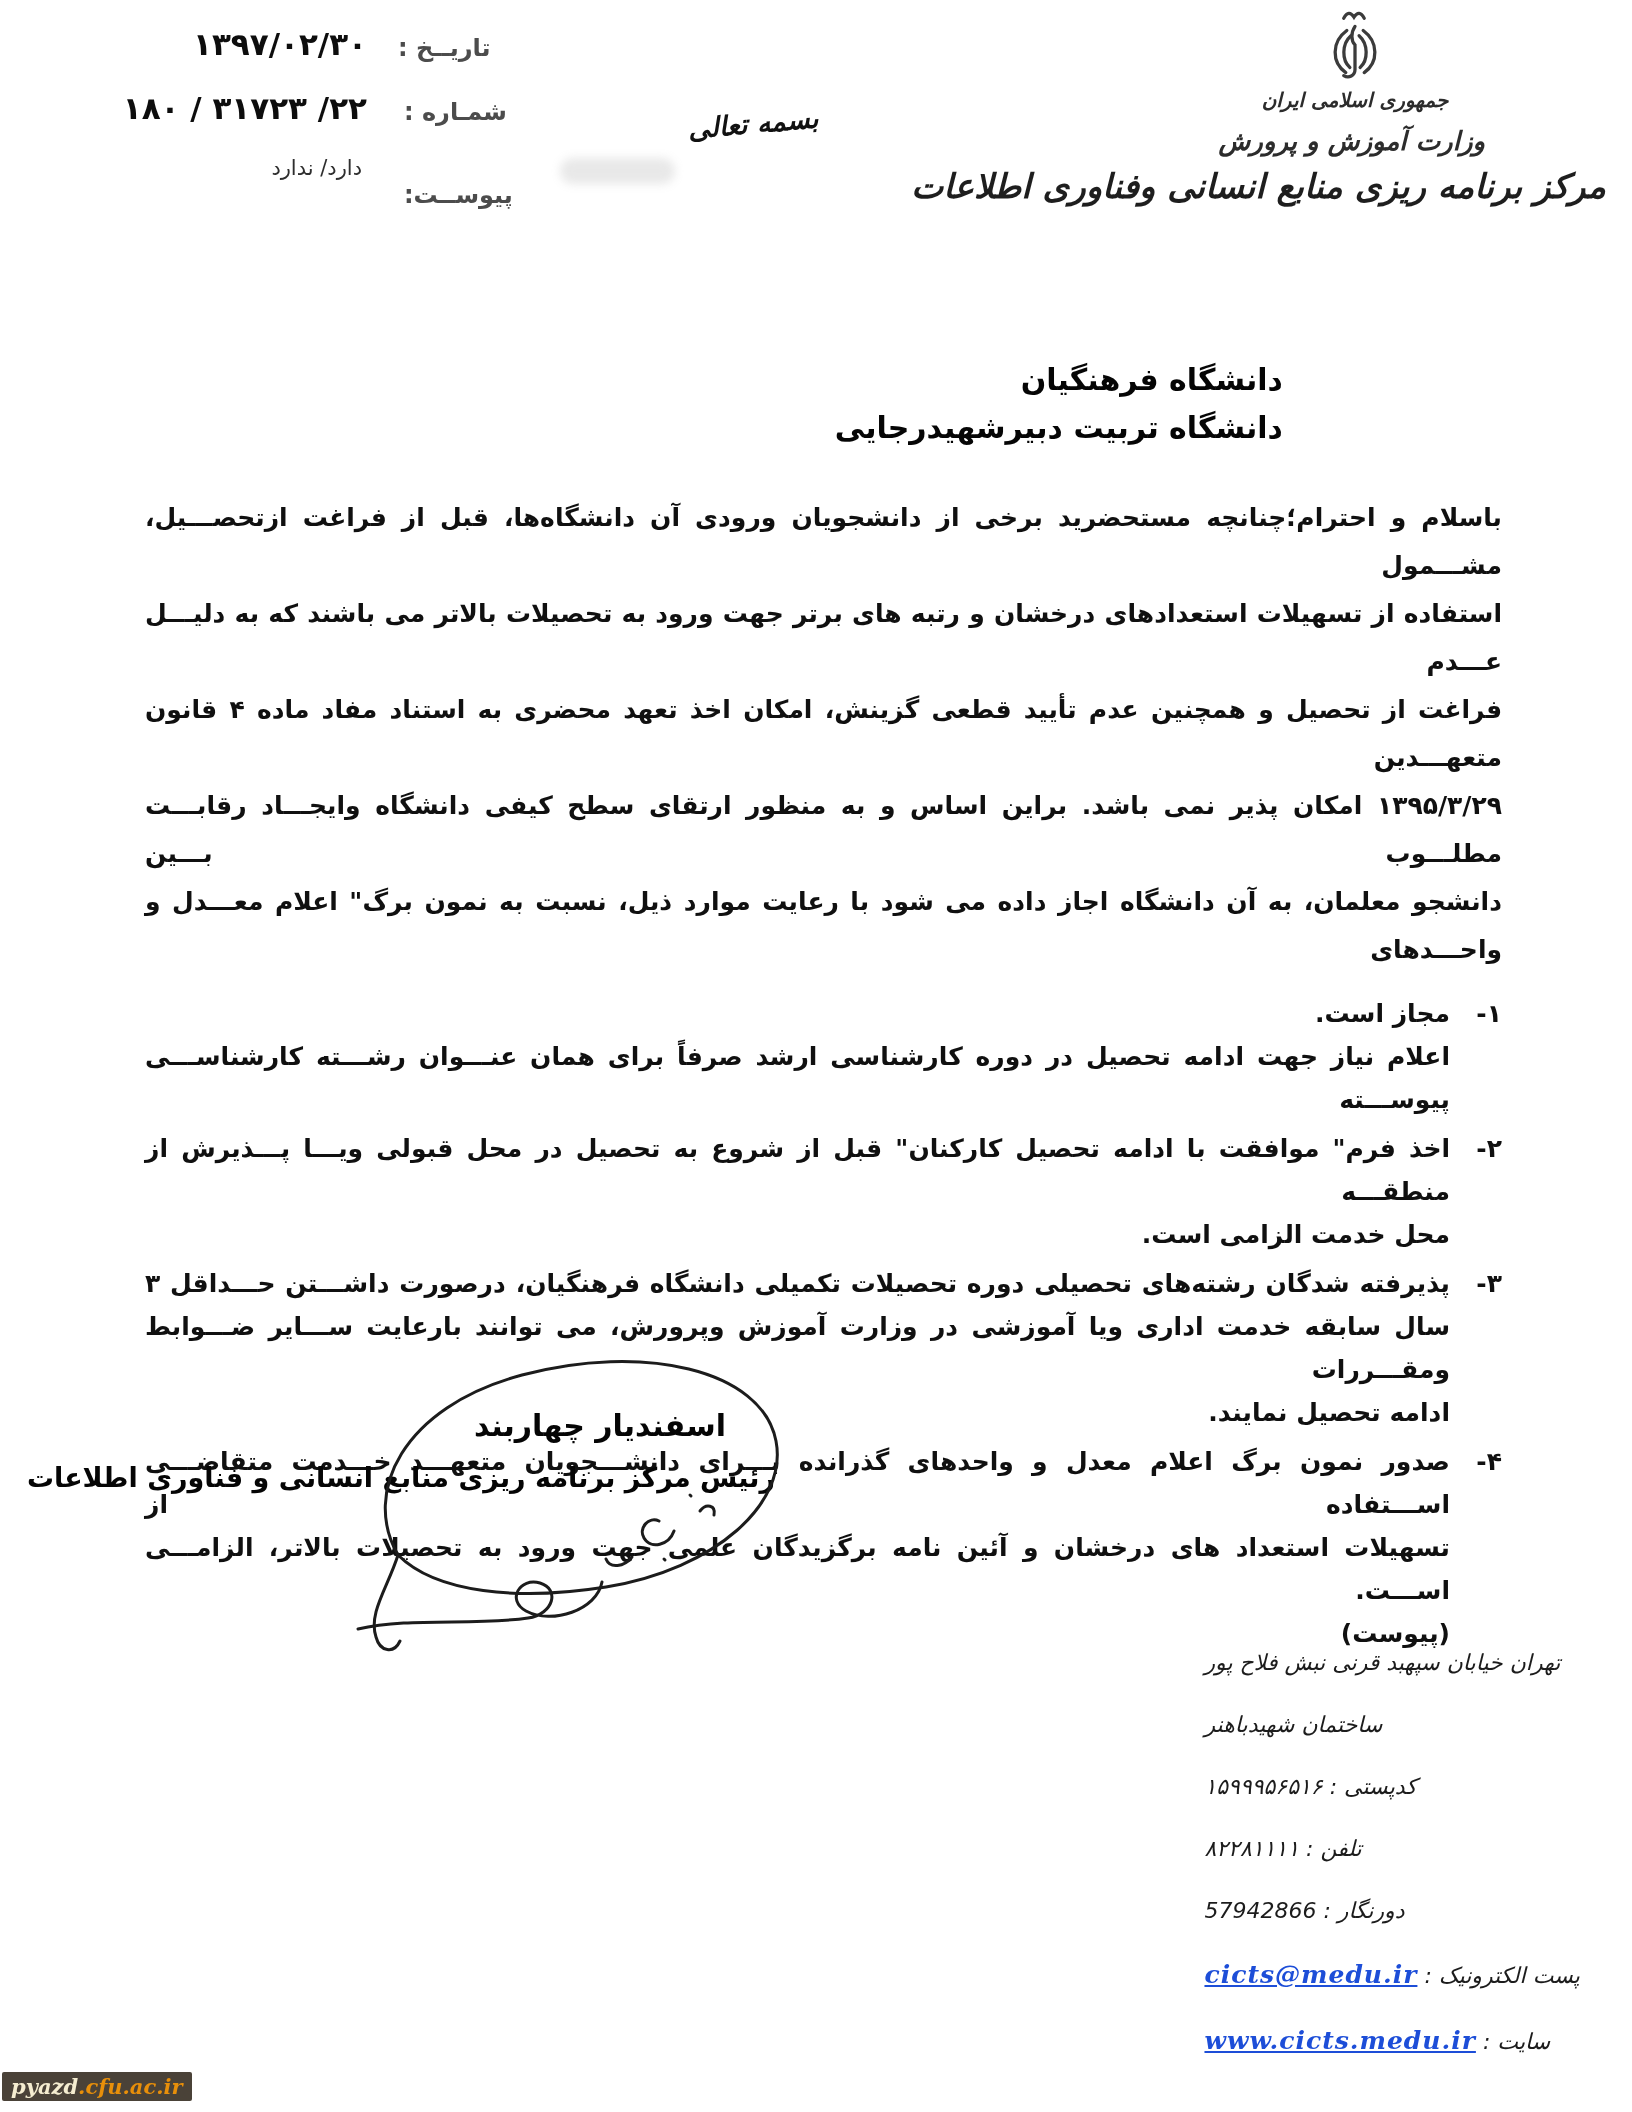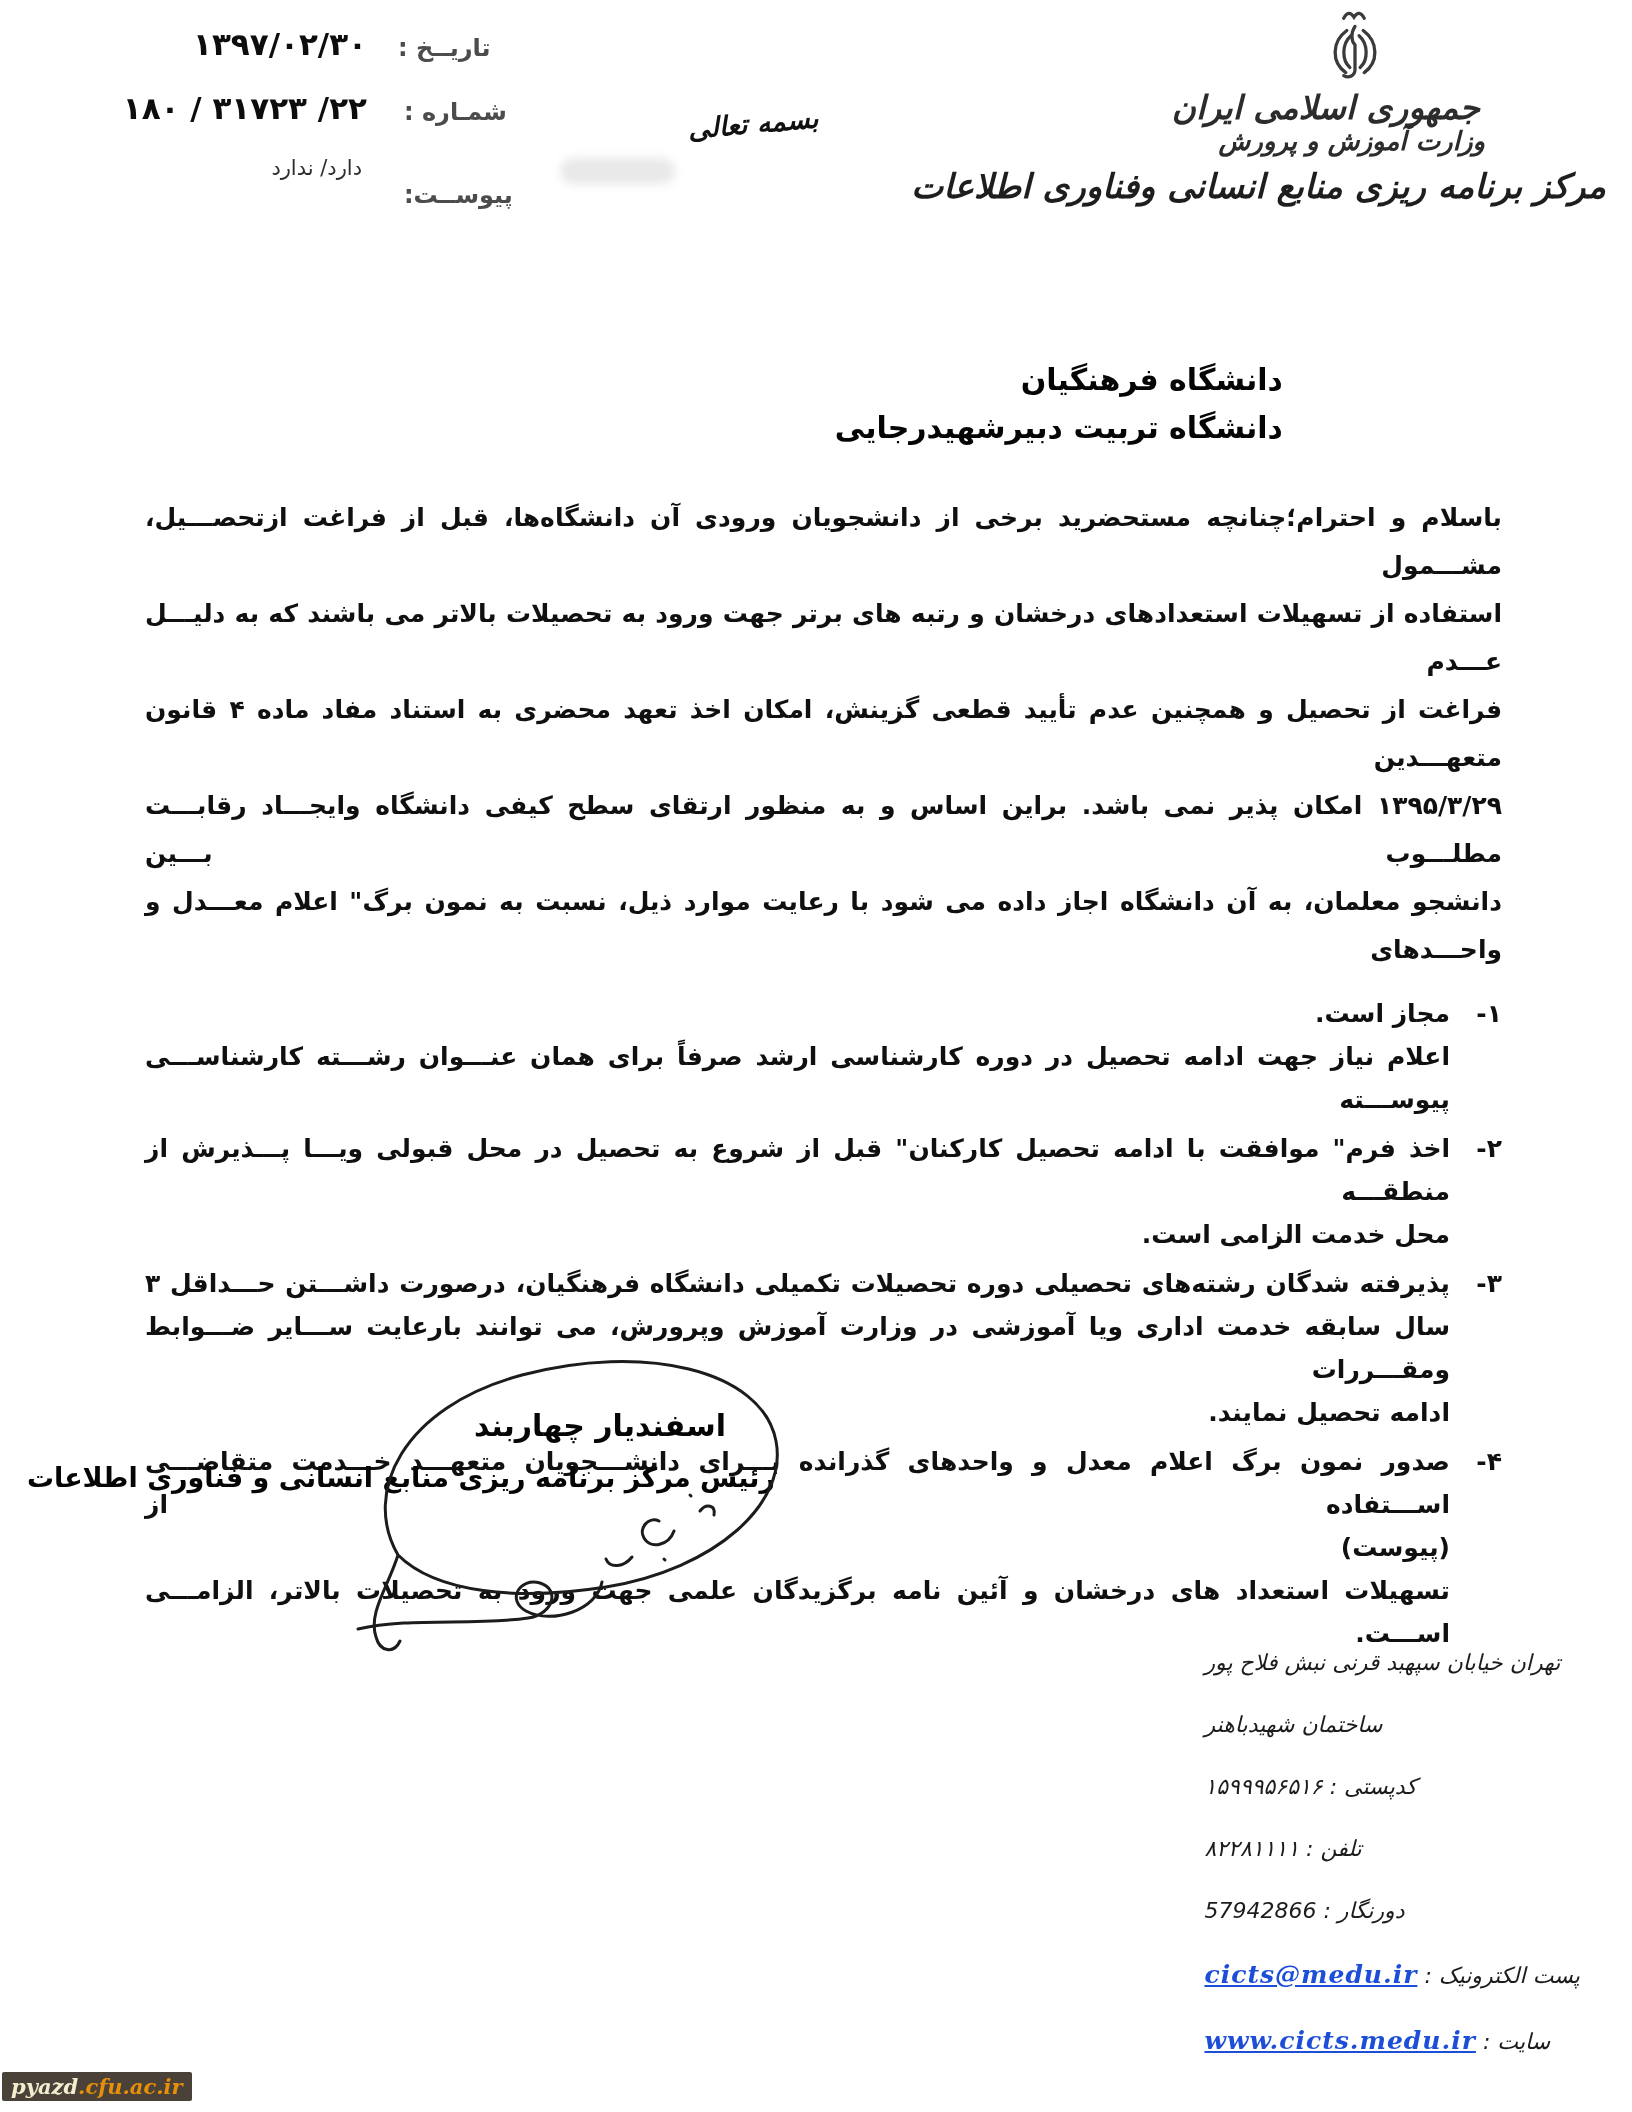--- a/index.html
+++ b/index.html
@@ -79,21 +79,21 @@
   <div class="abs besmele" style="left:678px;width:150px;top:108px;">بسمه تعالی</div>
 
   <svg class="abs emblem" style="left:1324px;top:8px;" width="62" height="82" viewBox="0 0 60 80" aria-hidden="true">
     <path d="M19,10 Q24,1 29,9 Q34,1 39,10"></path>
     <path d="M30,18 C26,24 26,32 30,36 L30,60 C30,66 24,69 19,66"></path>
     <path d="M22,22 C7,33 7,53 21,63"></path>
     <path d="M26,27 C17,35 17,51 25,58"></path>
     <path d="M38,22 C53,33 53,53 39,63"></path>
     <path d="M34,27 C43,35 43,51 35,58"></path>
   </svg>
-  <div class="abs gov-line" style="left:1230px;width:250px;top:88px;font-size:33px;">جمهوری اسلامی ایران</div>
+  <div class="abs gov-line" style="left:1230px;width:250px;top:88px;font-size:20px;">جمهوری اسلامی ایران</div>
   <div class="abs gov-line" style="left:1225px;width:260px;top:126px;font-size:26px;">وزارت آموزش و پرورش</div>
   <div class="abs center-name" style="right:26px;top:166px;">مرکز برنامه ریزی منابع انسانی وفناوری اطلاعات</div>
 
   <div class="abs" style="right:349px;top:356px;">
     <div class="recipient">دانشگاه فرهنگیان</div>
     <div class="recipient">دانشگاه تربیت دبیرشهیدرجایی</div>
   </div>
 
   <div class="abs body-block" style="left:145px;width:1357px;top:494px;">
     <div class="p-line">باسلام و احترام؛چنانچه مستحضرید برخی از دانشجویان ورودی  آن دانشگاه‌ها، قبل از فراغت ازتحصـــیل، مشـــمول</div>
@@ -124,22 +124,22 @@
         <div class="i-line">پذیرفته شدگان رشته‌های تحصیلی دوره تحصیلات تکمیلی دانشگاه فرهنگیان، درصورت داشـــتن حـــداقل ۳</div>
         <div class="i-line">سال سابقه خدمت اداری ویا آموزشی در وزارت آموزش وپرورش، می توانند بارعایت ســـایر ضـــوابط ومقـــررات</div>
         <div class="i-line end">ادامه تحصیل نمایند.</div>
       </div>
     </div>
 
     <div class="item">
       <div class="item-num">۴-</div>
       <div class="item-lines">
         <div class="i-line">صدور نمون برگ اعلام  معدل و واحدهای گذرانده  بـــرای دانشـــجویان متعهـــد خـــدمت متقاضـــی اســـتفاده از</div>
+        <div class="i-line">تسهیلات استعداد های درخشان و آئین نامه برگزیدگان علمی  جهت ورود به تحصیلات بالاتر، الزامـــی اســـت.</div>
         <div class="i-line end">(پیوست)</div>
-        <div class="i-line">تسهیلات استعداد های درخشان و آئین نامه برگزیدگان علمی  جهت ورود به تحصیلات بالاتر، الزامـــی اســـت.</div>
       </div>
     </div>
   </div>
 
   <div class="abs sig-name" style="left:430px;width:340px;top:1408px;">اسفندیار چهاربند</div>
   <div class="abs sig-title" style="left:235px;width:540px;top:1462px;">رئیس مرکز برنامه ریزی منابع انسانی و فناوری اطلاعات</div>
 
   <svg class="abs sig-svg" style="left:270px;top:1335px;" width="560" height="330" viewBox="0 0 560 330" aria-hidden="true">
     <path d="M128,220 C92,158 132,72 252,40 C372,8 492,34 506,106 C518,168 446,234 336,252 C248,266 166,258 128,220 C118,252 98,278 106,302 C110,317 124,319 130,306"></path>
     <path d="M332,247 C327,275 282,290 256,276 C236,265 250,242 270,248 C290,254 284,279 258,283 C205,291 140,282 88,294"></path>

